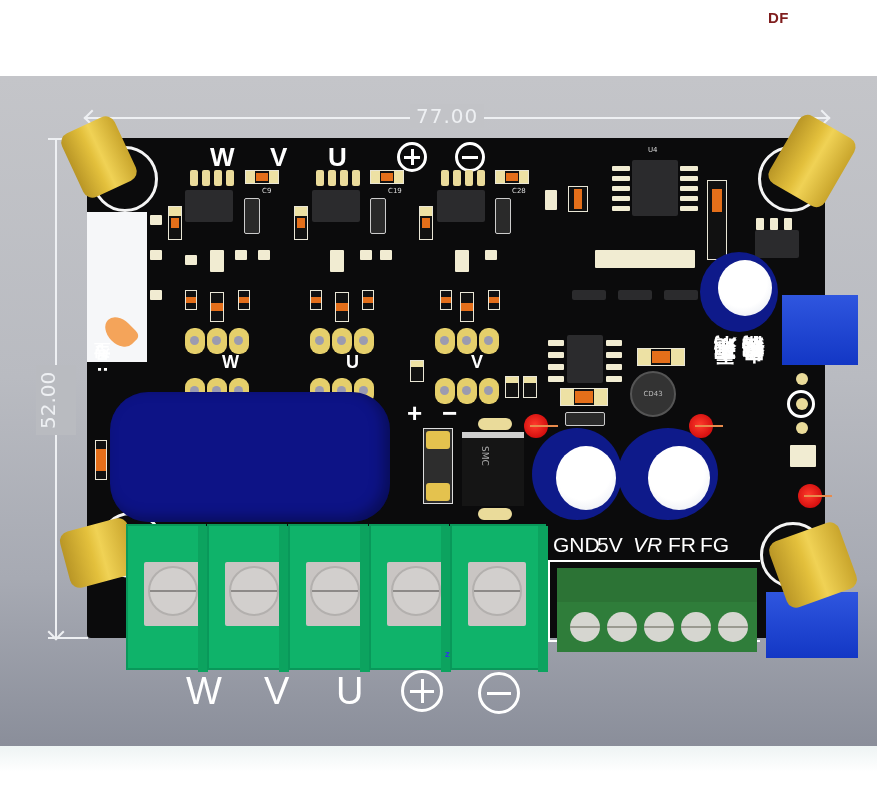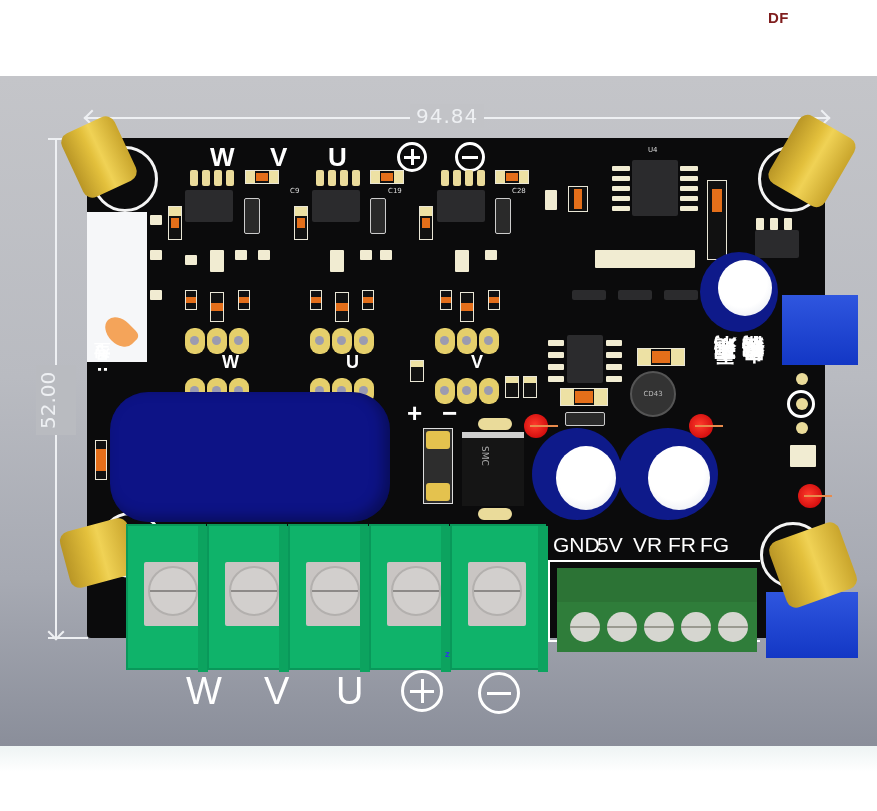--- a/index.html
+++ b/index.html
@@ -82,21 +82,21 @@
 </style>
 </head>
 <body>
 
 <div class="watermark">DF</div>
 
 <div class="bg-panel"></div>
 <div class="bottom-fade"></div>
 
 <div class="dim-h"></div>
-<div class="dim-h-label">94.84</div>
+<div class="dim-h-label">77.00</div>
 <div class="dim-v"></div>
 <div class="dim-tick" style="left:48px;top:138px;width:40px;height:2px;"></div>
 <div class="dim-tick" style="left:48px;top:637px;width:40px;height:2px;"></div>
 <div class="dim-v-label">52.00</div>
 
 <div class="pcb"></div>
 <div class="label-strip"></div>
 <div class="flame"></div>
 
 <div class="mount-hole" style="left:92px;top:146px;"></div>
@@ -139,21 +139,21 @@
 <div class="smd" style="left:370px;top:170px;width:34px;height:14px;">
     <span class="e1"></span>
     <span class="o"></span>
     <span class="e2"></span>
   </div>
 <div class="smd" style="left:495px;top:170px;width:34px;height:14px;">
     <span class="e1"></span>
     <span class="o"></span>
     <span class="e2"></span>
   </div>
-<div class="silk-sm" style="left:262px;top:187px;margin-left:28px;">C9</div>
+<div class="silk-sm" style="left:262px;top:187px;">C9</div>
 <div class="silk-sm" style="left:388px;top:187px;">C19</div>
 <div class="silk-sm" style="left:512px;top:187px;">C28</div>
 
 <div class="smd" style="left:168px;top:206px;width:14px;height:34px;">
     <span class="e1" style="width:100%;height:28%;"></span>
     <span class="o" style="left:15%;right:15%;top:35%;bottom:35%;"></span>
   </div>
 <div class="smd" style="left:294px;top:206px;width:14px;height:34px;">
     <span class="e1" style="width:100%;height:28%;"></span>
     <span class="o" style="left:15%;right:15%;top:35%;bottom:35%;"></span>
@@ -335,21 +335,21 @@
 <div class="pot-blue" style="left:782px;top:295px;width:76px;height:70px;"></div>
 <div class="pot-blue" style="left:766px;top:592px;width:92px;height:66px;"></div>
 
 <div class="standoff" style="left:70px;top:122px;transform:rotate(-25deg);"></div>
 <div class="standoff" style="left:780px;top:122px;width:64px;height:78px;transform:rotate(30deg);"></div>
 <div class="standoff" style="left:64px;top:524px;width:70px;height:58px;transform:rotate(-15deg);"></div>
 <div class="standoff" style="left:776px;top:530px;width:74px;height:70px;transform:rotate(-20deg);"></div>
 
 <div class="silk" style="left:553px;top:533px;font-size:21px;font-weight:normal;">GND</div>
 <div class="silk" style="left:597px;top:533px;font-size:21px;font-weight:normal;">5V</div>
-<div class="silk" style="left:633px;top:533px;font-size:21px;font-weight:normal;">VR</div>
+<div class="silk" style="left:633px;top:533px;font-size:21px;font-weight:normal;font-style:italic;">VR</div>
 <div class="silk" style="left:668px;top:533px;font-size:21px;font-weight:normal;">FR</div>
 <div class="silk" style="left:700px;top:533px;font-size:21px;font-weight:normal;">FG</div>
 
 <div class="conn-outline"></div>
 <div class="green-conn">
   <div class="bar"></div>
   <div class="sc" style="left:13px;"></div>
   <div class="sc" style="left:50px;"></div>
   <div class="sc" style="left:87px;"></div>
   <div class="sc" style="left:124px;"></div>

